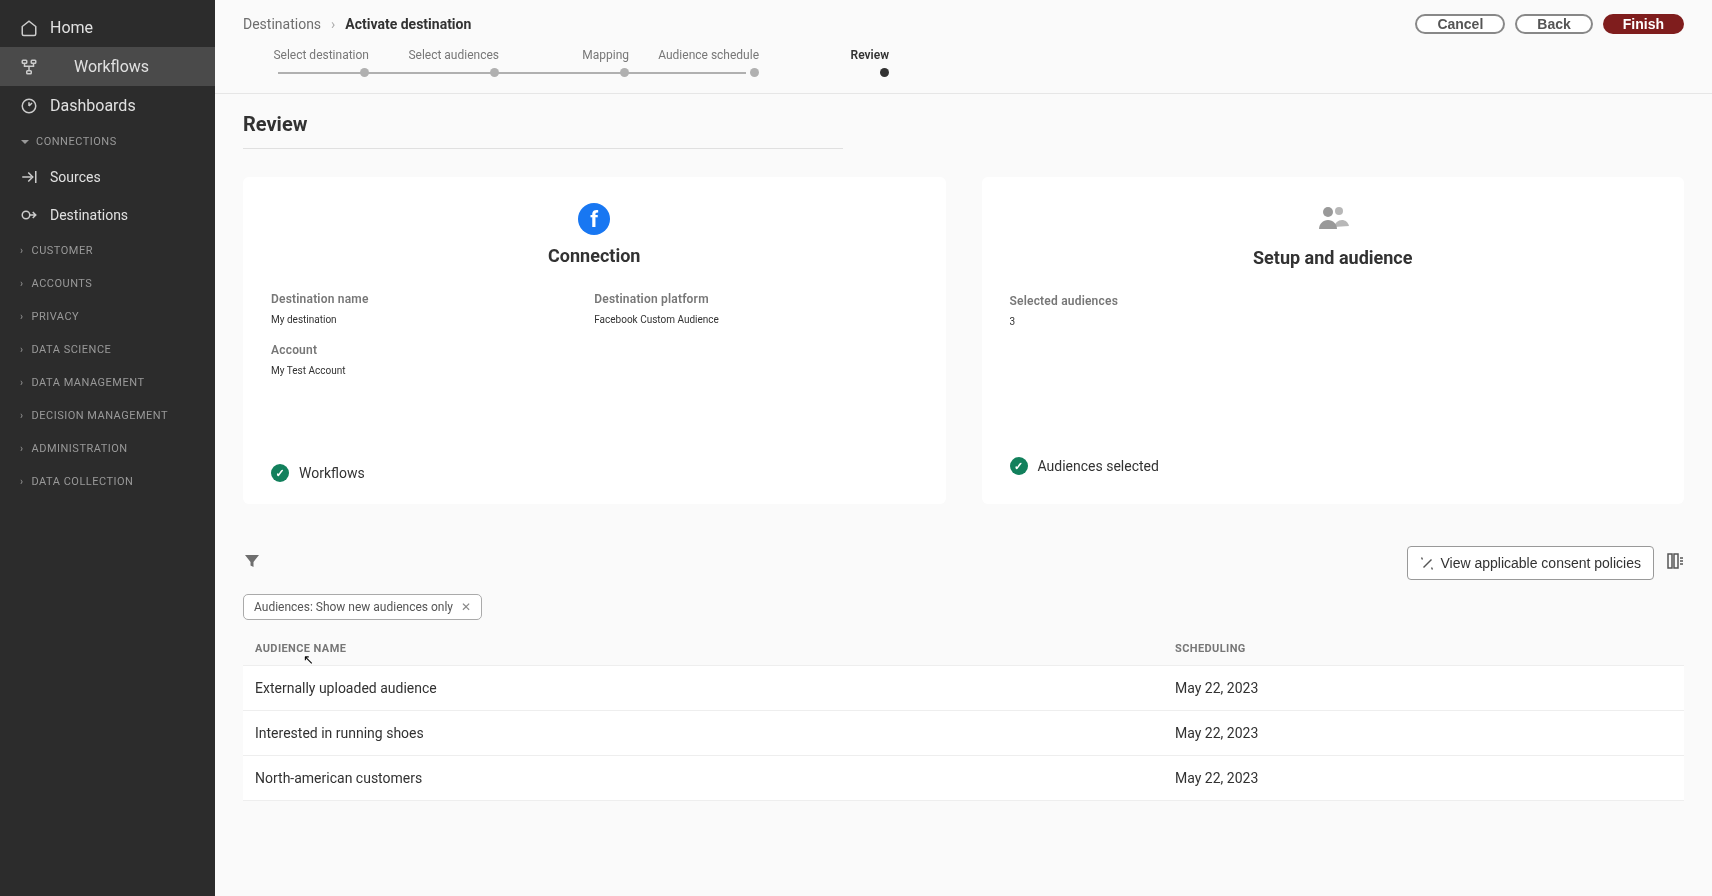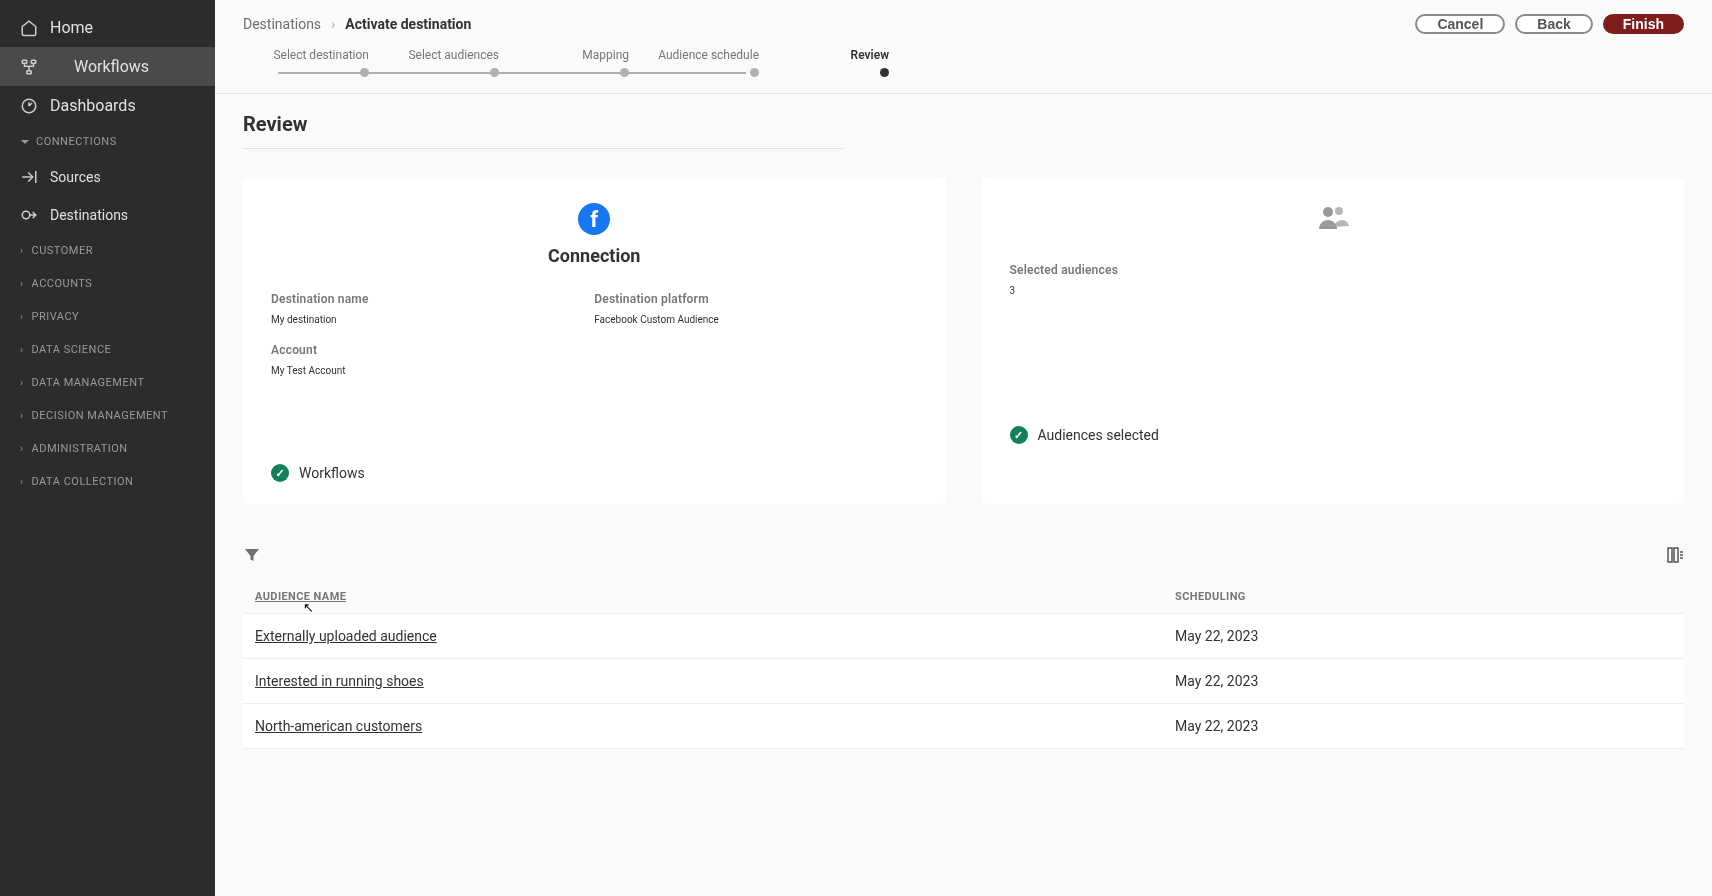--- a/index.html
+++ b/index.html
@@ -51,21 +51,21 @@
 .table-controls { display: flex; justify-content: space-between; align-items: center; margin-top: 42px; }
 .filter-icon { color: #6e6e6e; font-size: 18px; cursor:pointer; }
 .right-controls { display: flex; gap: 12px; align-items: center; }
 .policy-btn { display: flex; align-items: center; gap: 6px; border: 1px solid #999; background: #fff; border-radius: 4px; padding: 8px 12px; font-size: 14px; color: #323232; cursor: pointer; }
 .columns-icon { color: #555; cursor:pointer;}
 .filter-chip { display: inline-flex; align-items: center; gap: 8px; border: 1px solid #aaa; background: #fff; border-radius: 5px; padding: 5px 10px; font-size: 12px; color: #555; margin-top: 14px; }
 .chip-x { cursor:pointer; color:#888;}
 
 .table { margin-top: 12px; width: 100%; }
 .th-row { display: flex; padding: 10px 12px; font-size: 11px; color: #777; text-transform: uppercase; font-weight: 700; letter-spacing: 0.4px;}
-.col-name { width: 920px; text-decoration: underline; }
+.col-name { width: 920px; }
 .col-sched { flex: 1; }
 .td-row { display: flex; padding: 14px 12px; background: #fff; border-top: 1px solid #eee; font-size: 14px; color: #323232; }
 .td-row:last-child { border-bottom: 1px solid #eee; }
 
 .fb-icon { width: 32px; height: 32px; border-radius:50%; background:#1877f2; display:inline-flex; align-items:center; justify-content:center; color:#fff; font-weight:bold; font-size:22px;}
 
 .cursor{position:absolute; left:60px; top:-14px; color:#000; font-size:13px;}
 
 svg.nav-icon{width:18px;height:18px;flex-shrink:0;}
 </style>
@@ -217,20 +217,21 @@
       </div>
 
       <div class="card">
         <div class="card-header">
           <svg class="people-icon" width="34" height="30" viewBox="0 0 34 30" fill="#999">
               <circle cx="12" cy="9" r="5"></circle>
               <path d="M3 26c0-5 4-9 9-9s9 4 9 9z"></path>
               <circle cx="23" cy="8" r="4" opacity="0.7"></circle>
               <path d="M18 24c1-4 4-7 8-7 3 0 6 2 7 6z" opacity="0.7"></path>
             </svg>
+          <div class="card-title">Setup and audience</div>
         </div>
         <div class="card-body">
           <div class="card-col">
             <div class="label">Selected audiences</div>
             <div class="value">3</div>
           </div>
         </div>
         <div class="status" style="margin-top:112px;">
           <span class="check">✓</span>
           <span>Audiences selected</span>
@@ -238,30 +239,40 @@
       </div>
     </div>
 
     <div class="table-controls">
       <span class="filter-icon">
         <svg width="18" height="18" viewBox="0 0 18 18" fill="#6e6e6e">
             <path d="M2 3h14l-5.5 7v5l-3-1.5v-3.5z"></path>
           </svg>
       </span>
       <div class="right-controls">
+        <button class="policy-btn">
+          <svg width="14" height="14" viewBox="0 0 14 14" fill="#555">
+              <path d="M3 11l8-8 1 1-8 8zM1 2l1-1 1 2-1 1zM11 12l1-1 1 2-1 1z"></path>
+            </svg>
+          <span>View applicable consent policies</span>
+        </button>
         <span class="columns-icon">
           <svg width="18" height="18" viewBox="0 0 18 18" fill="none" stroke="#555" stroke-width="1.5">
               <rect x="2" y="2" width="4" height="14"></rect>
               <rect x="8" y="2" width="4" height="14"></rect>
               <path d="M14 6h3M14 9h3M14 12h3"></path>
             </svg>
         </span>
       </div>
     </div>
 
+    <div class="filter-chip">
+      <span>Audiences: Show new audiences only</span>
+      <span class="chip-x">✕</span>
+    </div>
 
     <div class="table">
       <div class="th-row">
         <div class="col-name">Audience Name</div>
         <div class="col-sched">Scheduling</div>
       </div>
       <div class="td-row" style="position:relative;">
         <span class="cursor">↖</span>
         <div class="col-name">Externally uploaded audience</div>
         <div class="col-sched">May 22, 2023</div>

